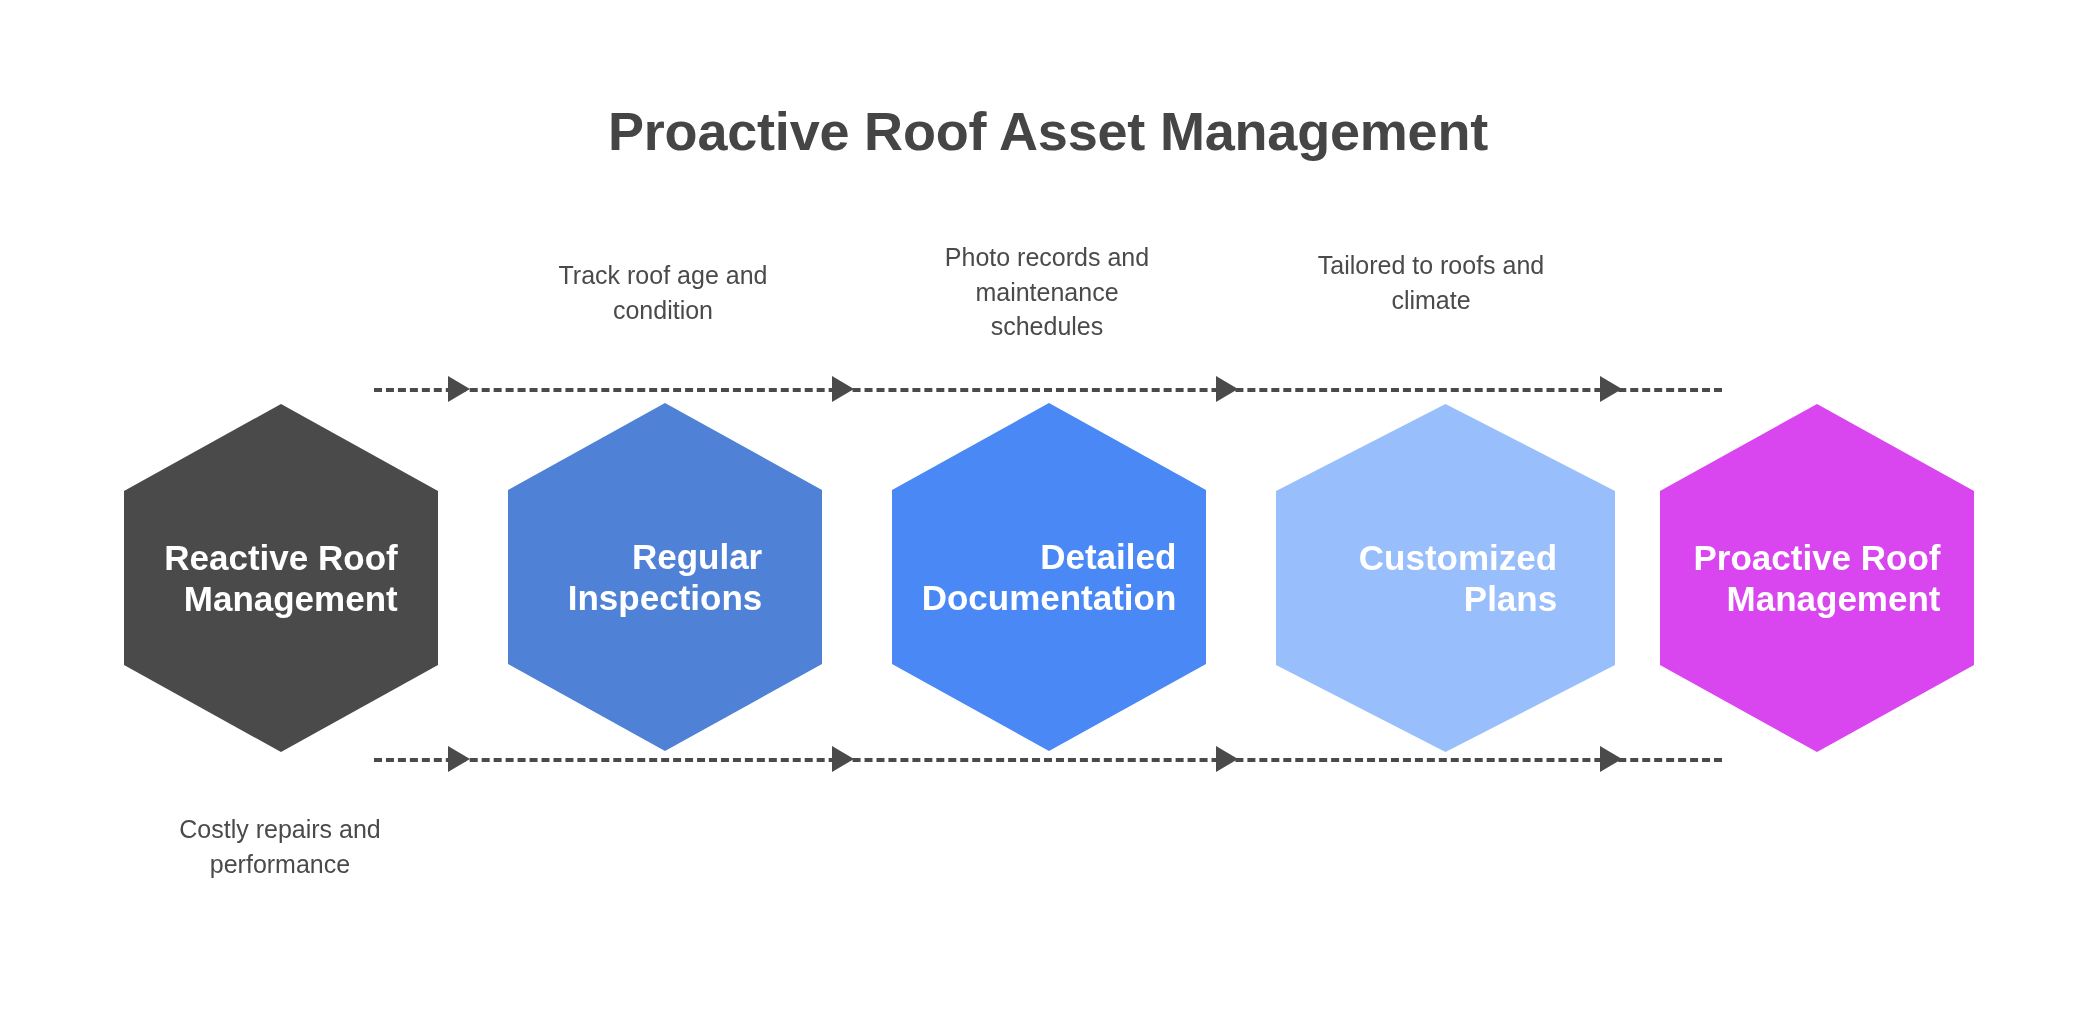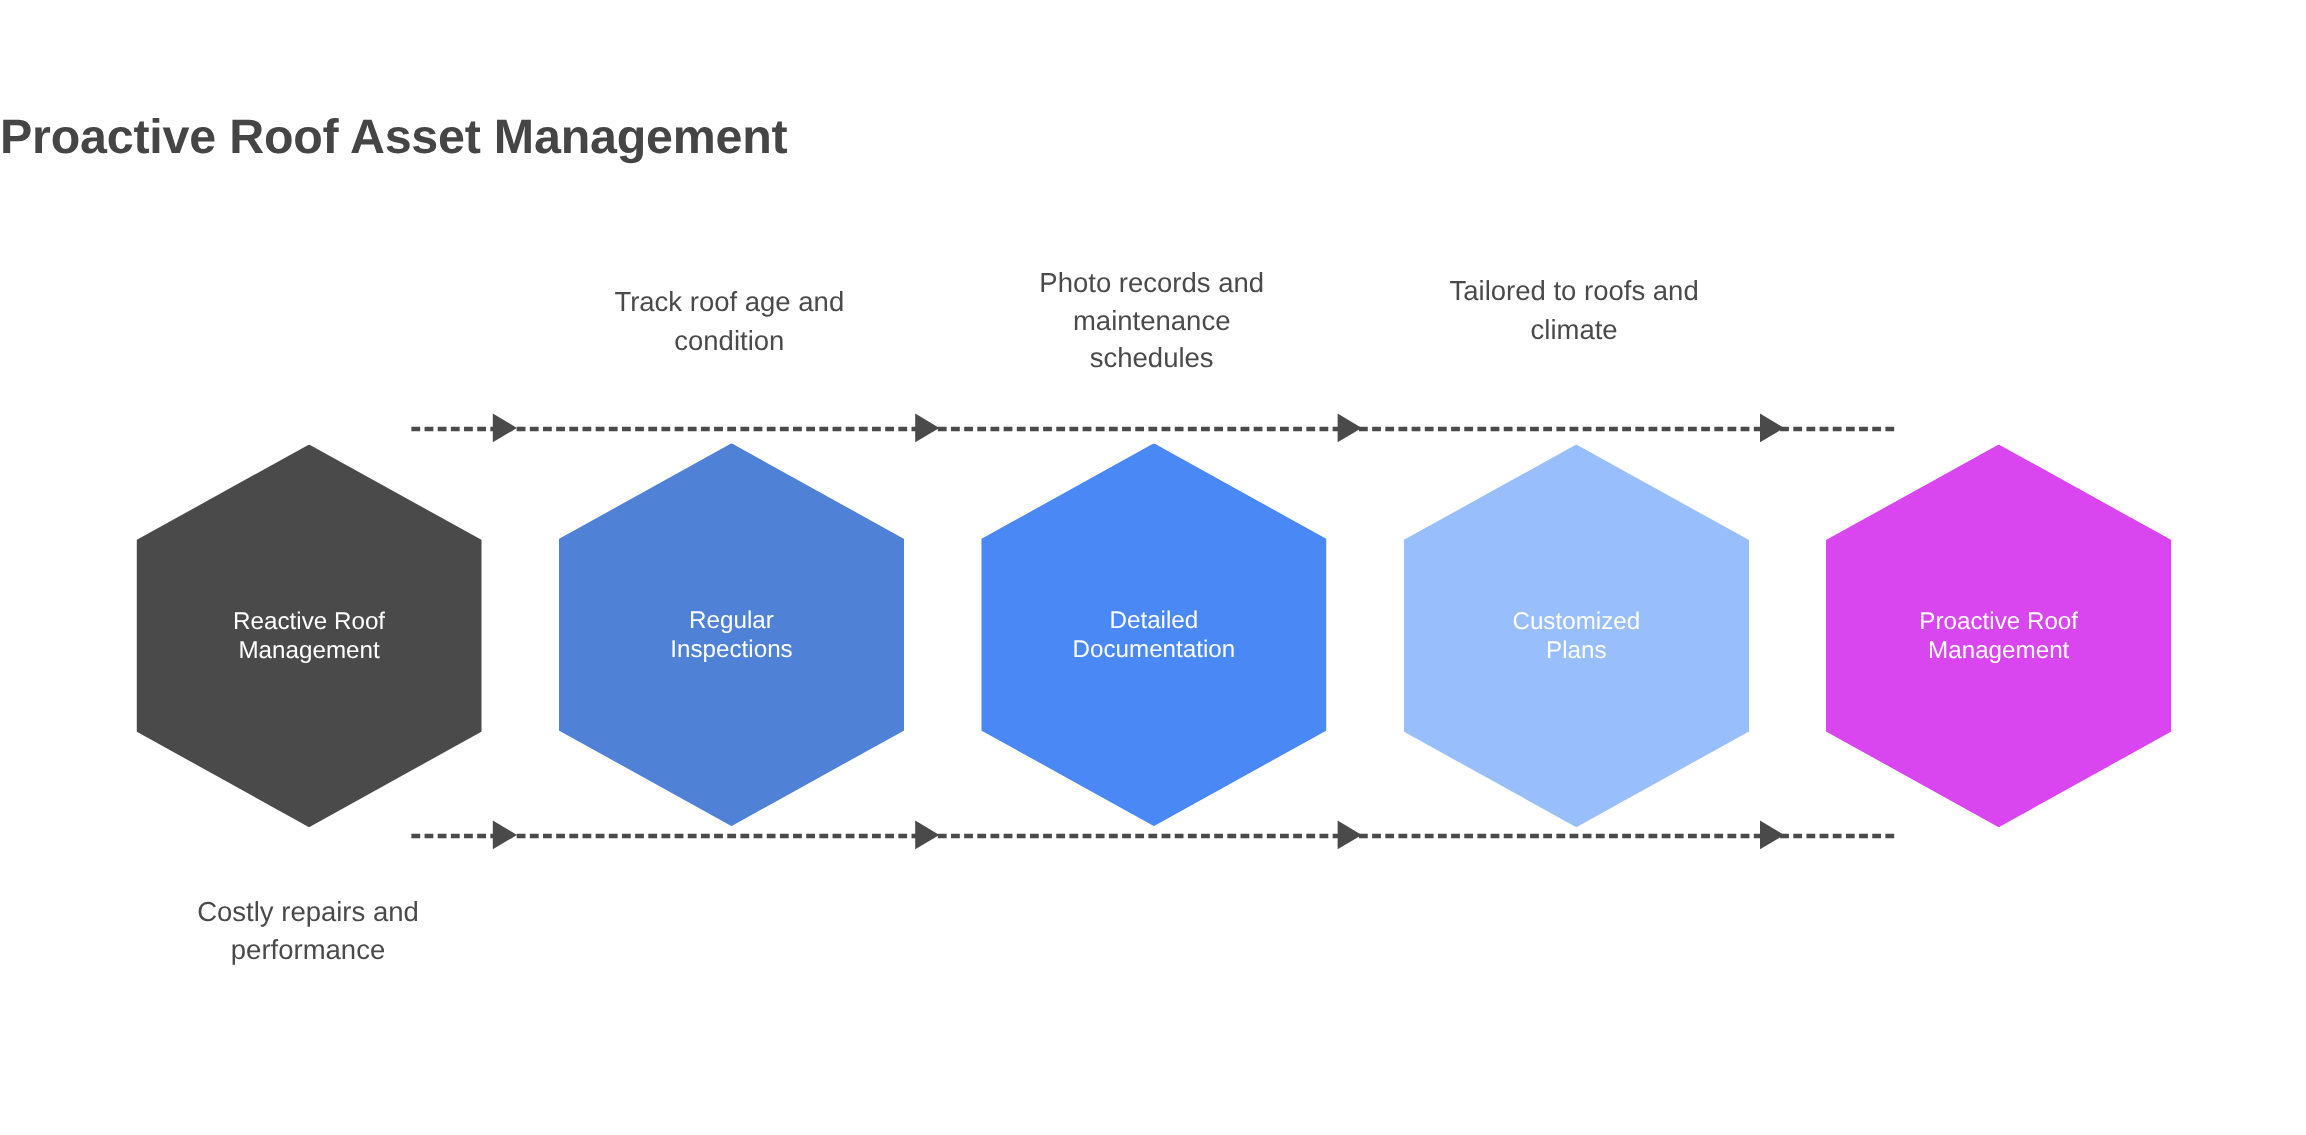--- a/index.html
+++ b/index.html
@@ -19,22 +19,22 @@
     background: #ffffff;
     overflow: hidden;
   }
 
   
   #diagram-title {
     position: absolute;
     left: 0;
     top: 100px;
     width: 2096px;
-    text-align: left;
-    font-size: 44px;
+    text-align: center;
+    font-size: 54px;
     font-weight: bold;
     color: #454545;
     letter-spacing: -0.2px;
   }
 
   
   .connector-row {
     position: absolute;
     left: 0;
     width: 2096px;
@@ -71,33 +71,33 @@
     position: absolute;
     width: 314px;
     height: 348px;
     display: flex;
     align-items: center;
     justify-content: center;
     -webkit-clip-path: polygon(50% 0%, 100% 25%, 100% 75%, 50% 100%, 0% 75%, 0% 25%);
     clip-path: polygon(50% 0%, 100% 25%, 100% 75%, 50% 100%, 0% 75%, 0% 25%);
   }
   .hex-label {
-    text-align: center;
-    font-size: 22px;
-    font-weight: normal;
+    text-align: right;
+    font-size: 35px;
+    font-weight: bold;
     color: #ffffff;
     line-height: 1.18;
     padding: 0 14px;
     white-space: pre-line;
   }
 
   #hex-0 { left: 124px;  top: 404px; background: #4a4a4a; }
   #hex-1 { left: 508px;  top: 403px; background: #4f82d6; }
   #hex-2 { left: 892px;  top: 403px; background: #4a88f5; }
-  #hex-3 { left: 1276px; top: 404px; background: #99befc; }
+  #hex-3 { left: 1276px; top: 404px; background: #99befc; padding-left: 25px; }
   #hex-4 { left: 1660px; top: 404px; background: #d946ef; }
 
   
   .annotation {
     position: absolute;
     text-align: center;
     font-size: 25px;
     color: #4a4a4a;
     line-height: 1.38;
     white-space: pre-line;

